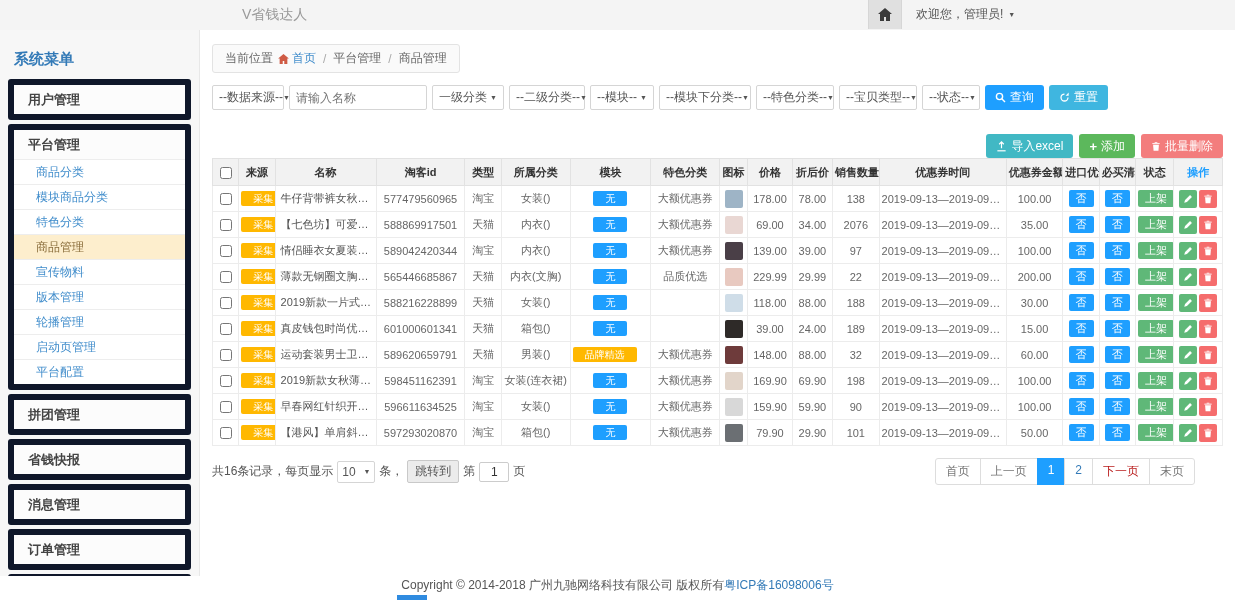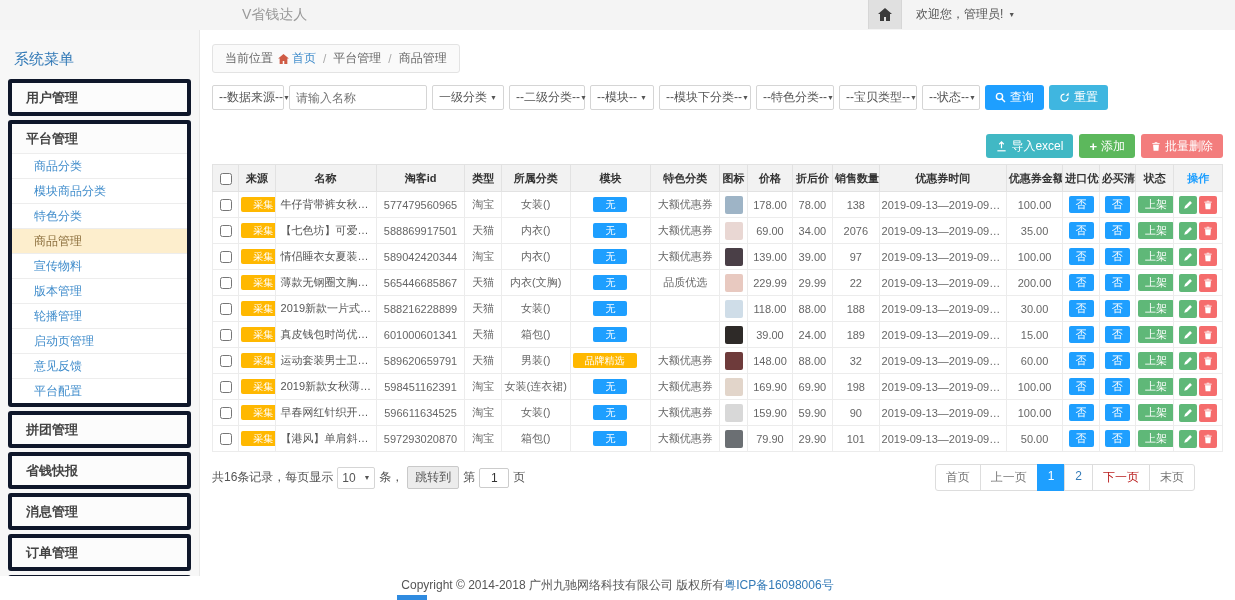--- a/index.html
+++ b/index.html
@@ -6,22 +6,22 @@
   html,body{width:1235px;height:600px}
   body{position:relative;overflow:hidden;background:#fff;font-family:"Liberation Sans","DejaVu Sans",sans-serif;color:#555}
   
   .topbar{position:absolute;top:0;left:0;right:0;height:40px;background:#f4f4f4;border-bottom:1px solid #e2e2e2}
   .topbar-title{position:absolute;left:242px;top:0;line-height:29px;font-size:14px;color:#9a9a9a}
   .topbar-home{position:absolute;left:868px;top:0;width:34px;height:29px;background:#e0e0e0;border-left:1px solid #d6d6d6;border-right:1px solid #d6d6d6;display:flex;align-items:center;justify-content:center;cursor:pointer}
   .topbar-user{position:absolute;left:906px;top:0;line-height:29px;font-size:12px;color:#555;padding:0 10px;cursor:pointer;display:flex;align-items:center;gap:5px}
   .caret{font-size:7px;color:#555}
   
   .sidebar{position:absolute;top:30px;left:0;width:200px;bottom:24px;background:#f7f7f7;border-right:1px solid #e8e8e8;padding:8px 8px 0;overflow:hidden;z-index:1}
-  .sidebar-title{color:#337ab7;font-size:15px;font-weight:normal;padding:12px 6px 10px}
-  .panel{background:#fff;border:4px solid #0f172a;border-radius:3px;margin-bottom:4px;overflow:hidden}
+  .sidebar-title{color:#337ab7;font-size:15px;font-weight:bold;padding:12px 6px 10px}
+  .panel{background:#fff;border:6px solid #0f172a;border-radius:3px;margin-bottom:4px;overflow:hidden}
   .panel-head{height:29px;line-height:29px;padding-left:14px;font-size:13px;font-weight:600;color:#444;cursor:pointer;background:#fcfcfc}
   .panel-item{height:25px;line-height:25px;padding-left:22px;font-size:12px;color:#3f8ccb;border-top:1px solid #ededed;cursor:pointer;white-space:nowrap}
   .panel-item.active{background:#fdeecd;color:#8a6d3b}
   
   .main{position:absolute;left:200px;top:30px;right:0;bottom:30px;padding:14px 12px;background:#fff;overflow:hidden}
   .breadcrumb{display:inline-flex;align-items:center;gap:5px;border:1px solid #e3e3e3;background:#fafafa;border-radius:3px;padding:5px 12px;font-size:12px;color:#666}
   .bc-home{display:inline-flex;align-items:center;gap:3px;color:#3f8ccb;cursor:pointer}
   .bc-sep{color:#aaa;margin:0 2px}
   #bc-items{display:contents}
   
@@ -41,21 +41,21 @@
   .btn{height:25px;border:none;border-radius:3px;color:#fff;font-size:12px;padding:0 10px;display:inline-flex;align-items:center;gap:4px;cursor:pointer;font-family:inherit}
   .btn-primary{background:#1E9FFF}
   .btn-reset{background:#3fb6e0}
   
   .toolbar{display:flex;justify-content:flex-end;gap:6px;margin-top:24px}
   .btn-import{background:#41b8c4;height:24px}
   .btn-add{background:#5cb85c;height:24px}
   .btn-batch-del{background:#f37d7d;height:24px}
   .plus{font-weight:bold;font-size:13px;line-height:1}
   
-  table{width:100%;border-collapse:collapse;table-layout:fixed;margin-top:6px;font-size:11px;color:#666}
+  table{width:100%;border-collapse:collapse;table-layout:fixed;font-size:11px;color:#666}
   th{background:#f2f2f2;border:1px solid #e2e2e2;height:27px;font-size:11px;color:#333;font-weight:bold;padding:0 2px;overflow:hidden;white-space:nowrap}
   th:last-child{color:#1E9FFF}
   td{border:1px solid #ececec;height:26px;text-align:center;padding:0 2px;overflow:hidden;white-space:nowrap;text-overflow:ellipsis}
   td.cell-name{text-align:left;padding-left:5px;color:#555}
   .cb{width:12px;height:12px;margin:0;vertical-align:middle}
   .badge{display:inline-block;padding:1px 12px;border-radius:2px;color:#fff;font-size:10px;line-height:13px}
   .badge-orange{background:#FFB800}
   .badge-blue{background:#1E9FFF}
   .module-text{font-size:10px;color:#666;margin-left:1px}
   .thumb{display:inline-block;width:18px;height:18px;border-radius:2px;vertical-align:middle;background:#ddd}
@@ -109,21 +109,20 @@
       <div class="panel" data-name="sidebar-panel">
         <div class="panel-head" data-name="sidebar-group">平台管理</div>
         <div class="panel-item" data-name="sidebar-item">商品分类</div>
         <div class="panel-item" data-name="sidebar-item">模块商品分类</div>
         <div class="panel-item" data-name="sidebar-item">特色分类</div>
         <div class="panel-item active" data-name="sidebar-item">商品管理</div>
         <div class="panel-item" data-name="sidebar-item">宣传物料</div>
         <div class="panel-item" data-name="sidebar-item">版本管理</div>
         <div class="panel-item" data-name="sidebar-item">轮播管理</div>
         <div class="panel-item" data-name="sidebar-item">启动页管理</div>
-        <div class="panel-item" data-name="sidebar-item">意见反馈</div>
         <div class="panel-item" data-name="sidebar-item">平台配置</div>
       </div>
       <div class="panel" data-name="sidebar-panel">
         <div class="panel-head" data-name="sidebar-group">拼团管理</div>
       </div>
       <div class="panel" data-name="sidebar-panel">
         <div class="panel-head" data-name="sidebar-group">省钱快报</div>
       </div>
       <div class="panel" data-name="sidebar-panel">
         <div class="panel-head" data-name="sidebar-group">消息管理</div>

